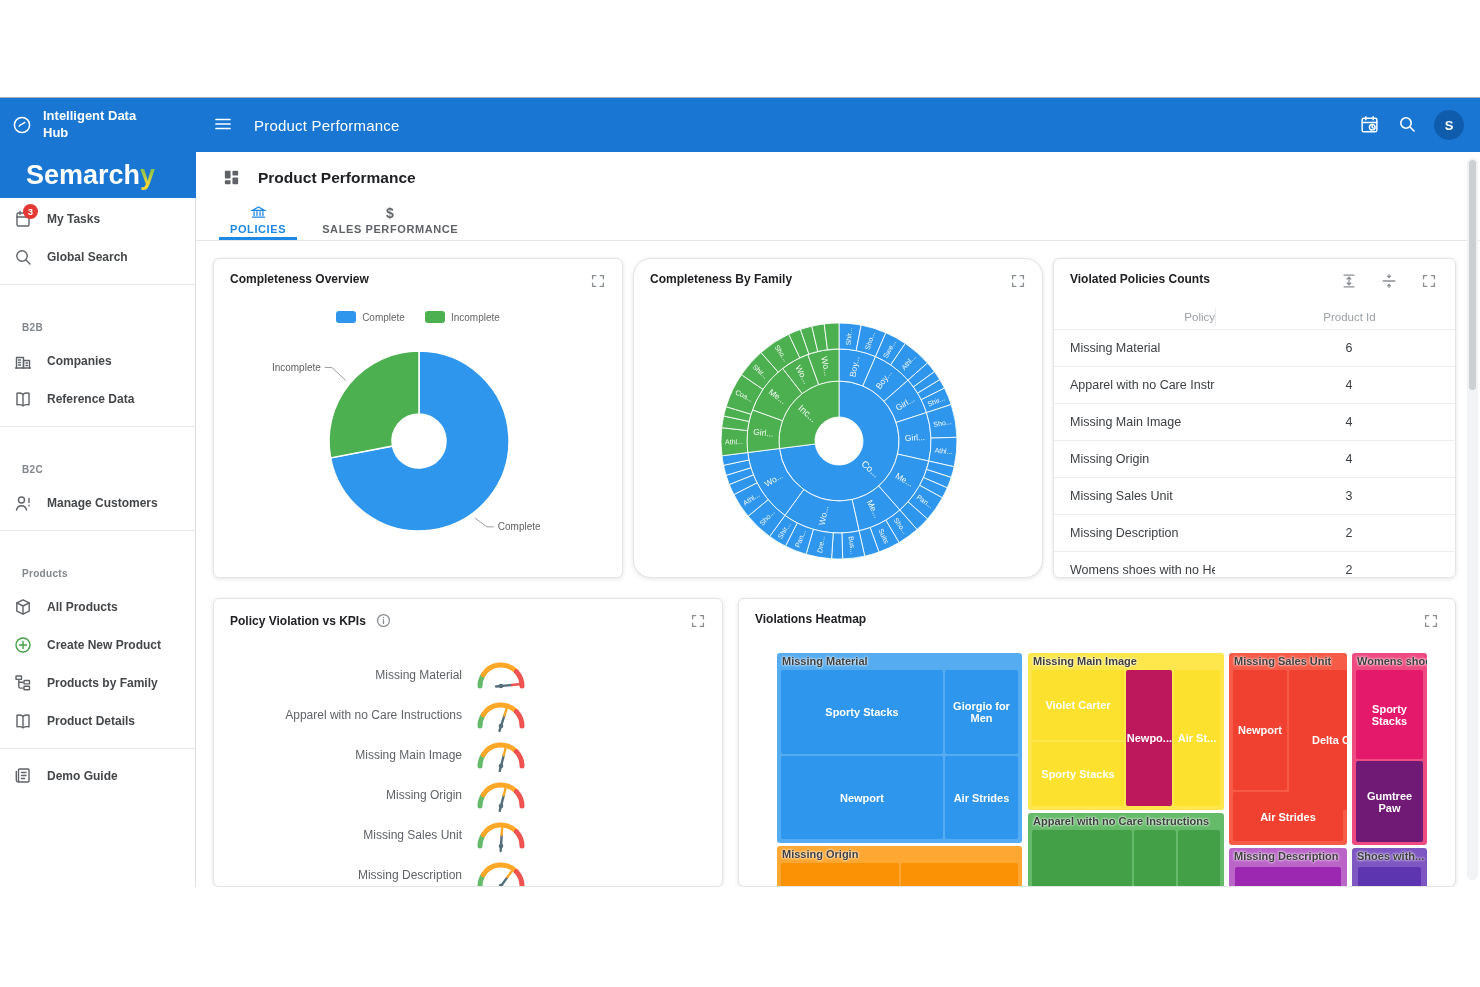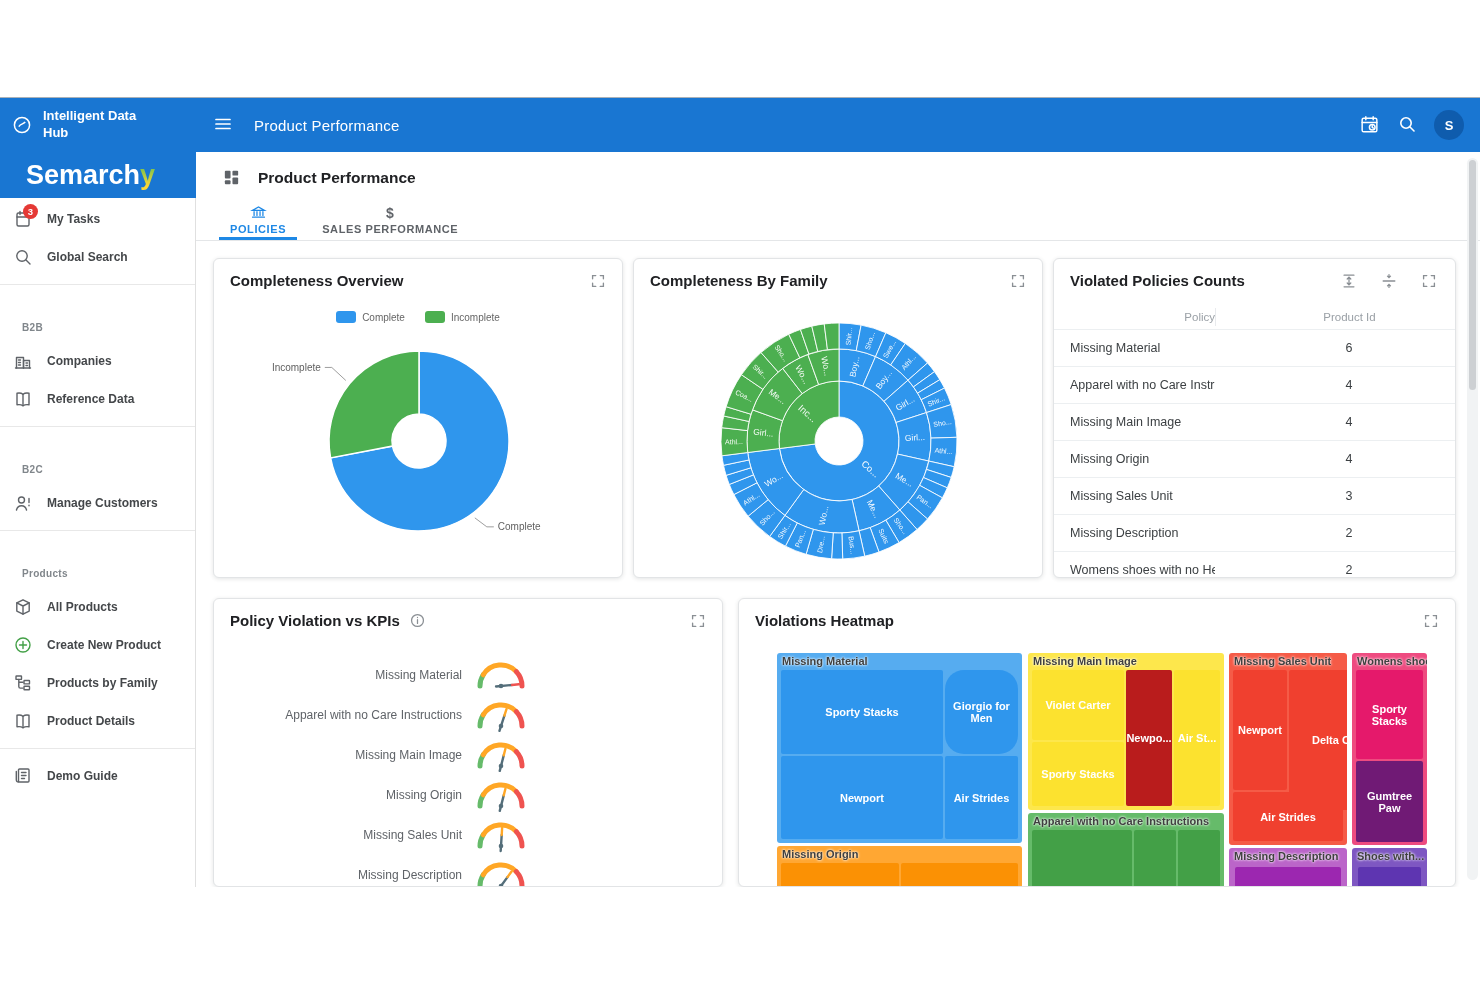--- a/index.html
+++ b/index.html
@@ -40,21 +40,21 @@
   .tabs{position:absolute;left:16px;top:46px;display:flex;height:42px;}
   .tab{display:flex;flex-direction:column;align-items:center;justify-content:center;gap:2px;
        padding:0 18px;font-size:11px;font-weight:bold;letter-spacing:.6px;color:#5f6368;position:relative;cursor:pointer;}
   .tab .tab-icn{height:17px;display:flex;align-items:flex-end;font-size:14px;font-weight:bold;}
   .tab.active{color:#1E88E5;}
   .tab.active::after{content:"";position:absolute;bottom:0;left:8%;width:84%;height:3px;background:#1E88E5;}
   .tabline{position:absolute;top:88px;left:0;width:1284px;height:1px;background:#e4e6e8;}
   
   .card{position:absolute;background:#fff;border:1px solid #e2e4e6;border-radius:6px;
         box-shadow:0 1px 4px rgba(60,64,67,.14);overflow:hidden;box-sizing:border-box;}
-  .card-title{position:absolute;left:16px;top:13px;font-size:15px;font-weight:bold;color:#202124;display:flex;align-items:center;gap:9px;}
+  .card-title{position:absolute;left:16px;top:13px;font-size:12px;font-weight:bold;color:#202124;display:flex;align-items:center;gap:9px;}
   .icon-btn{position:absolute;top:13px;background:none;border:none;color:#8a8f94;width:20px;height:20px;padding:0;cursor:pointer;}
   .info-icn{color:#8a8f94;width:17px;height:17px;display:inline-block;}
   
   .legend{position:absolute;top:52px;left:0;width:100%;display:flex;justify-content:center;gap:20px;
           font-size:10px;color:#666;align-items:center;}
   .legend-item{display:flex;align-items:center;}
   .sw{width:20px;height:12px;border-radius:3px;margin-right:6px;}
   
   .thead{position:absolute;top:46px;left:0;right:0;height:24px;display:flex;color:#9aa0a6;font-size:11.5px;align-items:center;}
   .th-policy{flex:1;padding-left:16px;text-align:right;}
@@ -264,21 +264,21 @@
       <div id="donut"><svg width="408" height="318" viewBox="0 0 408 318">
             <path d="M 205 92 A 90 90 0 1 1 116.59414743441802 198.86431831271523 L 178.4782442303254 187.05929549381457 A 27 27 0 1 0 205 155 Z" fill="#2F96ED" stroke="#fff" stroke-width="1.5"></path>
             <path d="M 116.59414743441802 198.86431831271523 A 90 90 0 0 1 204.99999999999997 92 L 205 155 A 27 27 0 0 0 178.4782442303254 187.05929549381457 Z" fill="#4CAF50" stroke="#fff" stroke-width="1.5"></path>
             <polyline points="131.80124193630004,121.44472097387445 117.80124193630004,108.44472097387445 110.80124193630004,108.44472097387445" fill="none" stroke="#9e9e9e" stroke-width="1"></polyline>
             <text x="106.80124193630004" y="111.94472097387445" font-size="10" fill="#616161" text-anchor="end" font-family="Liberation Sans, sans-serif">Incomplete</text>
             <polyline points="260.8395989677849,258.85661446562 272.8395989677849,267.85661446562 279.8395989677849,267.85661446562" fill="none" stroke="#9e9e9e" stroke-width="1"></polyline>
             <text x="283.8395989677849" y="271.35661446562" font-size="10" fill="#616161" text-anchor="start" font-family="Liberation Sans, sans-serif">Complete</text>
           </svg></div>
     </section>
 
-    <section class="card" style="left:437px;top:106px;width:410px;height:320px;">
+    <section class="card" style="left:437px;top:106px;width:410px;height:320px;border-radius:18px;">
       <div class="card-title">Completeness By Family</div>
       <button class="icon-btn" style="right:14px;">
         <svg viewBox="0 0 20 20" width="18" height="18" fill="none" stroke="currentColor" stroke-width="1.5" stroke-linecap="round">
           <path d="M4 7.5V4h3.5M12.5 4H16v3.5M16 12.5V16h-3.5M7.5 16H4v-3.5"></path>
         </svg>
       </button>
       <div id="sunburst"><svg width="408" height="318" viewBox="0 0 408 318">
             <path d="M 205 122 A 60 60 0 1 1 145.47311792113135 189.51999401385828 L 181.18924716845254 185.0079976055433 A 24 24 0 1 0 205 158 Z" fill="#2F96ED" stroke="rgba(255,255,255,.85)" stroke-width="1"></path>
             <text x="236.5046649244793" y="209.77509834359338" font-size="9.5" fill="rgba(255,255,255,.95)" text-anchor="middle" dominant-baseline="central" transform="rotate(41.400000000000006 236.5046649244793 209.77509834359338)" font-family="Liberation Sans, sans-serif">Co...</text>
             <path d="M 145.47311792113135 189.51999401385828 A 60 60 0 0 1 205 122 L 205 158 A 24 24 0 0 0 181.18924716845254 185.0079976055433 Z" fill="#4CAF50" stroke="rgba(255,255,255,.85)" stroke-width="1"></path>
@@ -513,21 +513,21 @@
         <svg viewBox="0 0 20 20" width="18" height="18" fill="none" stroke="currentColor" stroke-width="1.5" stroke-linecap="round">
           <path d="M4 7.5V4h3.5M12.5 4H16v3.5M16 12.5V16h-3.5M7.5 16H4v-3.5"></path>
         </svg>
       </button>
       <div class="treemap" id="treemap">
           <div class="tm-group" style="left: 0px; top: 0px; width: 245px; height: 190px; background: rgb(86, 172, 240);">
             <div class="tm-head">Missing Material</div>
             <div class="tm-cell" style="left: 4px; top: 17px; width: 162px; height: 84px; background: rgb(47, 150, 237);">
               <span>Sporty Stacks</span>
             </div>
-            <div class="tm-cell" style="left: 168px; top: 17px; width: 73px; height: 84px; background: rgb(47, 150, 237); border-radius: 19px;">
+            <div class="tm-cell" style="left: 168px; top: 17px; width: 73px; height: 84px; background: rgb(47, 150, 237);">
               <span>Giorgio for Men</span>
             </div>
             <div class="tm-cell" style="left: 4px; top: 103px; width: 162px; height: 83px; background: rgb(47, 150, 237);">
               <span>Newport</span>
             </div>
             <div class="tm-cell" style="left: 168px; top: 103px; width: 73px; height: 83px; background: rgb(47, 150, 237);">
               <span>Air Strides</span>
             </div>
           </div>
           <div class="tm-group" style="left: 0px; top: 193px; width: 245px; height: 120px; background: rgb(255, 167, 51);">
@@ -536,21 +536,21 @@
             <div class="tm-cell" style="left: 124px; top: 17px; width: 117px; height: 99px; background: rgb(251, 145, 4);"></div>
           </div>
           <div class="tm-group" style="left: 251px; top: 0px; width: 196px; height: 157px; background: rgb(253, 231, 76);">
             <div class="tm-head">Missing Main Image</div>
             <div class="tm-cell" style="left: 4px; top: 17px; width: 92px; height: 70px; background: rgb(252, 226, 47);">
               <span>Violet Carter</span>
             </div>
             <div class="tm-cell" style="left: 4px; top: 89px; width: 92px; height: 64px; background: rgb(252, 226, 47);">
               <span>Sporty Stacks</span>
             </div>
-            <div class="tm-cell" style="left: 98px; top: 17px; width: 46px; height: 136px; background: #b91c1c;">
+            <div class="tm-cell" style="left: 98px; top: 17px; width: 46px; height: 136px; background: #be185d; justify-content: flex-end;">
               <span>Newpo...</span>
             </div>
             <div class="tm-cell" style="left: 146px; top: 17px; width: 46px; height: 136px; background: rgb(252, 226, 47);">
               <span>Air St...</span>
             </div>
           </div>
           <div class="tm-group" style="left: 251px; top: 160px; width: 196px; height: 150px; background: rgb(102, 187, 106);">
             <div class="tm-head">Apparel with no Care Instructions</div>
             <div class="tm-cell" style="left: 4px; top: 17px; width: 100px; height: 128px; background: rgb(67, 160, 71);"></div>
             <div class="tm-cell" style="left: 106px; top: 17px; width: 42px; height: 128px; background: rgb(67, 160, 71);"></div>

